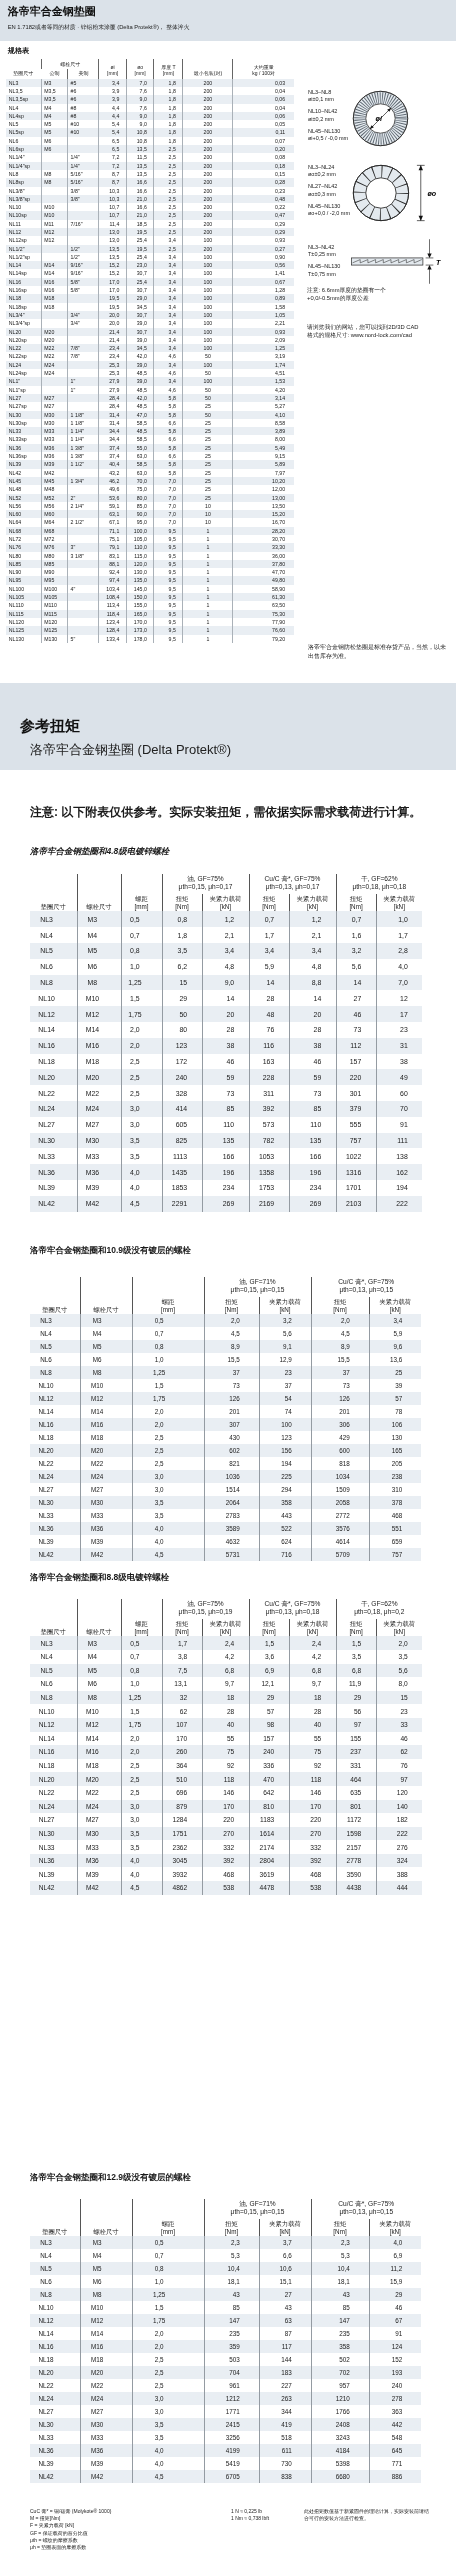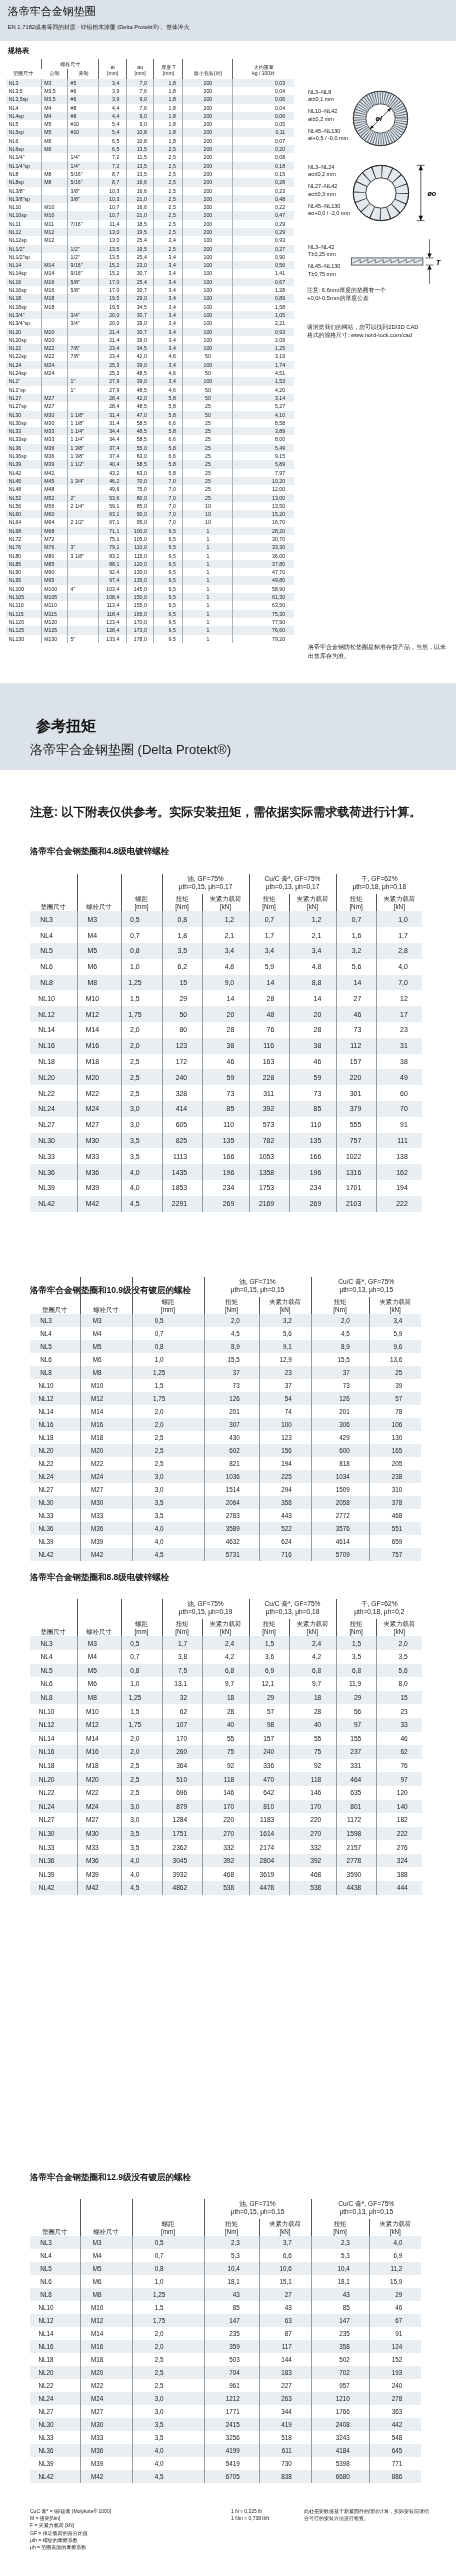--- a/index.html
+++ b/index.html
@@ -3,21 +3,21 @@
 <meta charset="utf-8">
 <style>
   html,body{margin:0;padding:0;}
   body{
     width:457px;height:2576px;position:relative;background:#ffffff;
     font-family:"Liberation Sans","DejaVu Sans",sans-serif;color:#1a1a1a;
     overflow:hidden;
   }
   .band{position:absolute;left:0;width:457px;background:#dbe2e9;}
   #band1{top:0;height:41px;}
-  #band1 .t{position:absolute;left:7.7px;top:4.4px;font-size:11px;font-weight:normal;color:#111;}
+  #band1 .t{position:absolute;left:7.7px;top:4.4px;font-size:11px;font-weight:bold;color:#111;}
   #band1 .s{position:absolute;left:7.7px;top:23px;font-size:5.8px;color:#222;}
   #spec-heading{position:absolute;left:7.7px;top:46px;font-size:7.2px;font-weight:bold;}
   table{border-collapse:collapse;table-layout:fixed;}
   th{font-weight:normal;vertical-align:bottom;padding:1.1px 1.7px;white-space:pre-line;}
   td{white-space:nowrap;overflow:hidden;}
   tbody tr:nth-child(odd){background:#e9eef3;}
   
   #spec-table{position:absolute;left:5.5px;top:59px;width:287px;font-size:5.2px;}
   #spec-table th{font-size:5px;text-align:center;border-left:0.6px solid #666;line-height:6px;padding-bottom:2.2px;}
   #spec-table th:first-child{border-left:none;}
@@ -30,41 +30,41 @@
   
   .dlabels{position:absolute;left:308px;font-size:5.5px;line-height:7.2px;color:#1a1a1a;}
   .dlabels div{margin-bottom:5px;white-space:pre-line;}
   .dnote{position:absolute;left:307px;font-size:5.8px;line-height:8.3px;white-space:pre-line;}
   #stock-note{position:absolute;left:308px;top:643px;width:142px;font-size:6px;line-height:8.8px;
     font-family:"Liberation Serif","DejaVu Serif",serif;}
   svg{position:absolute;}
   .dimtext{font-size:13px;font-weight:bold;font-style:italic;}
   
   #band2{top:683px;height:87px;}
-  #band2 .t{position:absolute;left:36px;top:34px;font-size:15px;font-weight:bold;color:#111;}
+  #band2 .t{position:absolute;left:20px;top:34px;font-size:15px;font-weight:bold;color:#111;}
   #band2 .s{position:absolute;left:30px;top:58px;font-size:13px;color:#222;}
   #torque-notice{position:absolute;left:30px;top:804px;font-size:12px;font-weight:600;}
   .tq-title{position:absolute;left:30px;font-size:8.5px;font-weight:bold;}
   .tq{position:absolute;left:30px;width:391px;}
   .tq th{border-left:0.6px solid #555;text-align:center;line-height:7.7px;}
   .tq th.nb{border-left:none;}
   .tq th.grp{font-size:6.6px;padding-bottom:3.3px;}
   .tq th.lab{font-size:6.3px;}
   .tq td{border-left:0.6px solid #949ba2;text-align:right;}
   .tq td:first-child{border-left:none;}
   .tq td:nth-child(1),.tq td:nth-child(2),.tq td:nth-child(3){text-align:center;padding-right:0;}
   #t1-table{top:874px;font-size:6.9px;}
   #t1-table td{height:13.8px;padding-right:14.3px;}
   #t2-table{top:1277px;font-size:6.3px;}
   #t2-table td{height:11px;padding-right:18.7px;}
   #t3-table{top:1599px;font-size:6.6px;}
   #t3-table td{height:11.6px;padding-right:14.3px;}
   #t4-table{top:2199px;font-size:6.3px;}
   #t4-table td{height:11px;padding-right:18.7px;}
-  #t1-title{top:846px;} #t2-title{top:1245px;margin-top:40px;} #t3-title{top:1572px;} #t4-title{top:2172px;}
+  #t1-title{top:846px;font-style:italic;} #t2-title{top:1245px;} #t3-title{top:1572px;} #t4-title{top:2172px;}
   
   .fnote{position:absolute;top:2508px;font-size:5px;line-height:7.2px;color:#222;}
   #fnote-left{left:30px;}
   #fnote-mid{left:231px;}
   #fnote-right{left:304px;width:127px;white-space:normal;}
 </style>
 </head>
 <body>
 
 <div class="band" id="band1">

